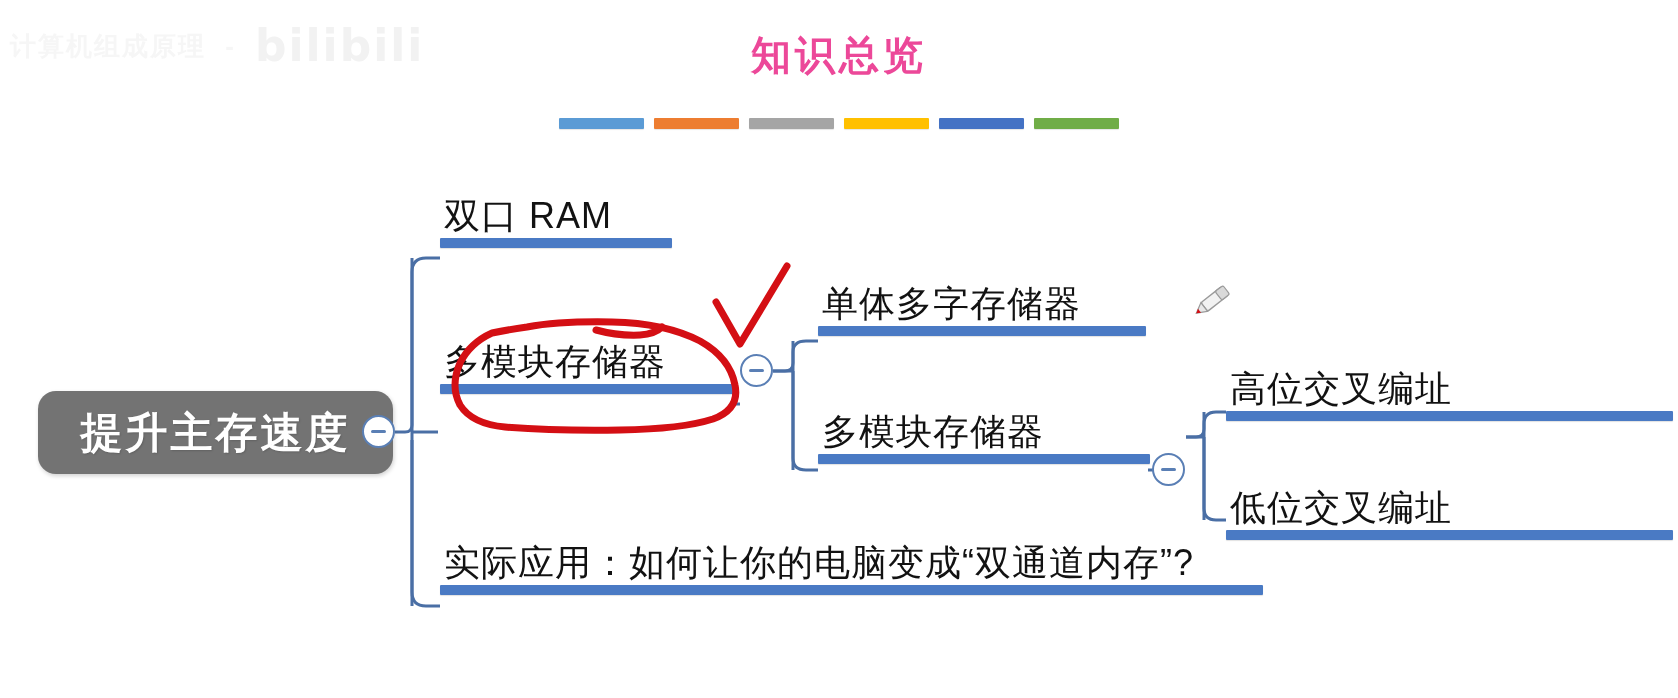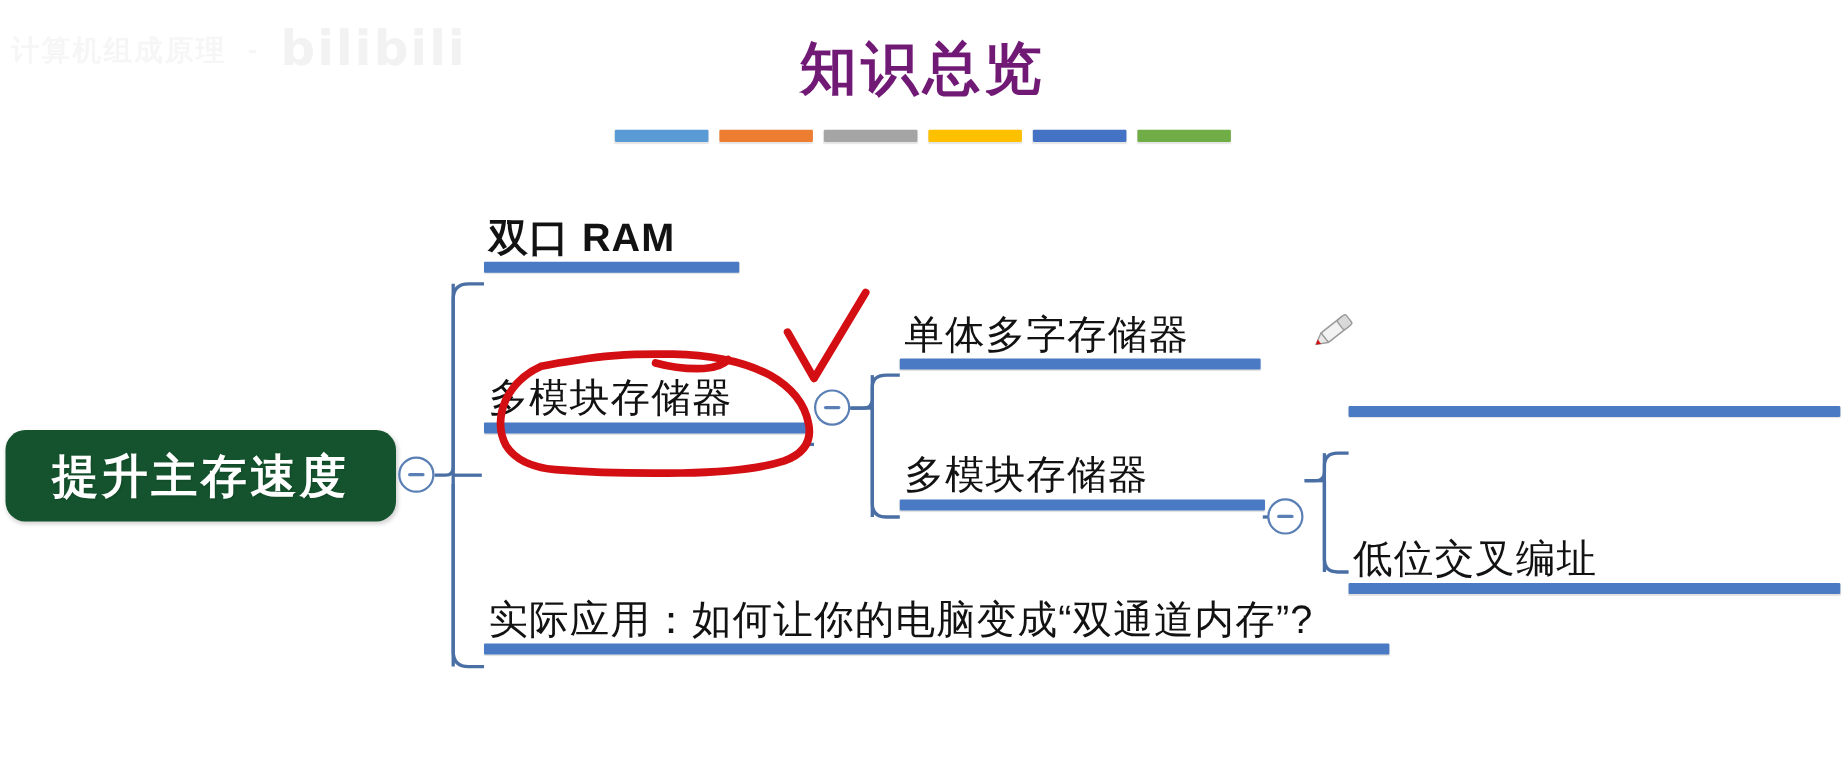--- a/index.html
+++ b/index.html
@@ -48,23 +48,23 @@
   }
 
   
   .title {
     position: absolute;
     left: 0;
     top: 28px;
     width: 1678px;
     text-align: center;
     font-family: "Liberation Serif", "DejaVu Serif", serif;
-    font-size: 52px;
+    font-size: 40px;
     font-weight: 700;
-    color: #701a75;
+    color: #ec4899;
     letter-spacing: 4px;
     text-shadow: 1px 1px 1px rgba(255,255,255,0.9);
   }
   .title-underline {
     position: absolute;
     top: 118px;
     left: 0;
     width: 1678px;
     display: flex;
     justify-content: center;
@@ -205,27 +205,27 @@
     <path d="M773 371 L793 371" fill="none" stroke="#4a6fa5" stroke-width="3"></path>
 
     <path d="M1148 470 L1153 470" fill="none" stroke="#4a6fa5" stroke-width="3"></path>
 
     <path d="M1186 437 L1196 437 Q1204 437 1204 429 L1204 424 Q1204 412 1216 412 L1226 412" fill="none" stroke="#4a6fa5" stroke-width="3"></path>
     <path d="M1204 437 L1204 508 Q1204 520 1216 520 L1226 520" fill="none" stroke="#4a6fa5" stroke-width="3"></path>
     <path d="M1204 412 L1204 520" fill="none" stroke="#4a6fa5" stroke-width="3"></path>
     <path d="M1186 437 L1204 437" fill="none" stroke="#4a6fa5" stroke-width="3"></path>
   </svg>
 
-  <div class="root-node" style="background: #14532d;">
+  <div class="root-node" style="background: #737373; margin-left: 33px;">
     <span class="root-label">提升主存速度</span>
   </div>
   <div class="toggle" style="left:362px; top:415px;"></div>
 
   <div class="branch" style="left:440px; top:196px;">
-    <span class="b-text" style="color: rgb(18, 18, 18); font-weight: bold;">双口 RAM</span>
+    <span class="b-text" style="color: rgb(18, 18, 18);">双口 RAM</span>
     <span class="b-bar" style="width: 232px; background: rgb(74, 122, 196);"></span>
   </div>
 
   <div class="branch" style="left:440px; top:342px;">
     <span class="b-text" style="color: rgb(18, 18, 18);">多模块存储器</span>
     <span class="b-bar" style="width: 296px; background: rgb(74, 122, 196);"></span>
   </div>
   <div class="toggle" style="left:740px; top:354px;"></div>
 
   <div class="branch" style="left:440px; top:543px;">
@@ -238,20 +238,21 @@
     <span class="b-bar" style="width: 328px; background: rgb(74, 122, 196);"></span>
   </div>
 
   <div class="branch" style="left:818px; top:412px;">
     <span class="b-text" style="color: rgb(18, 18, 18);">多模块存储器</span>
     <span class="b-bar" style="width: 332px; background: rgb(74, 122, 196);"></span>
   </div>
   <div class="toggle" style="left:1152px; top:453px;"></div>
 
   <div class="branch" style="left:1226px; top:369px;">
+    <span class="b-text" style="color: rgb(18, 18, 18);">高位交叉编址</span>
     <span class="b-bar" style="width: 447px; background: rgb(74, 122, 196);"></span>
   </div>
 
   <div class="branch" style="left:1226px; top:461px;">
     <span class="b-text" style="color: rgb(18, 18, 18); margin-top: 27px;">低位交叉编址</span>
     <span class="b-bar" style="width: 447px; background: rgb(74, 122, 196);"></span>
   </div>
 
   <svg class="ink-svg" viewBox="0 0 1678 698">
 

